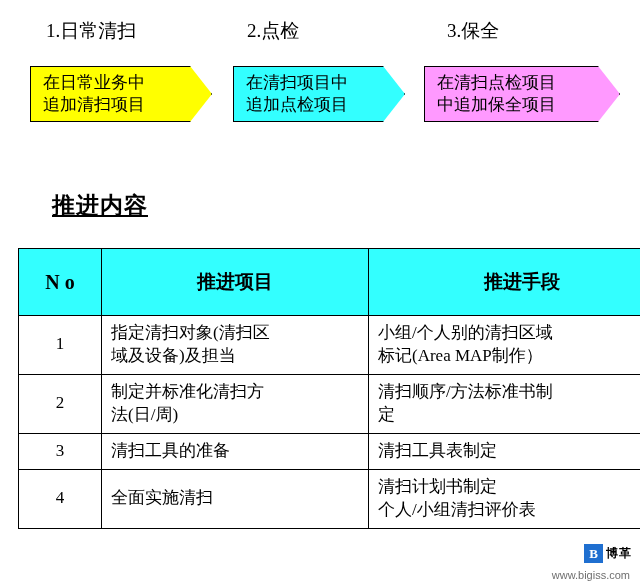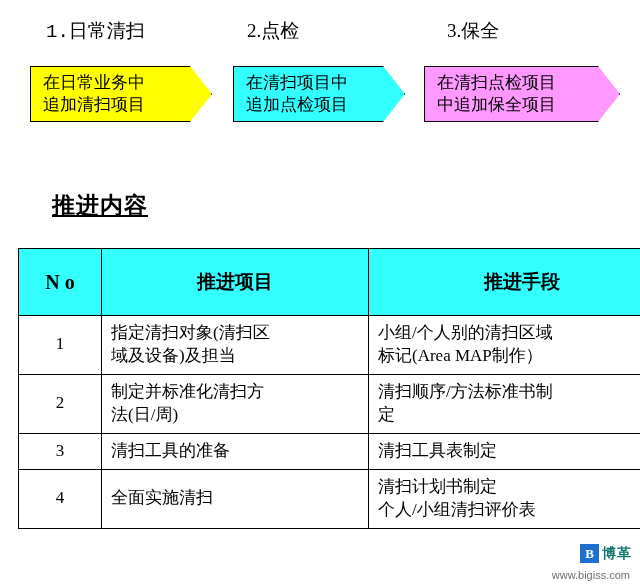--- a/index.html
+++ b/index.html
@@ -24,21 +24,21 @@
     width: 640px;
     height: 40px;
   }
   .step-title {
     position: absolute;
     font-size: 19px;
     font-family: "Liberation Serif", serif;
     white-space: nowrap;
     letter-spacing: 0px;
   }
-  .step-title.s1 { left: 46px;  top: 10px; font-family: Liberation Mono, monospace; }
+  .step-title.s1 { left: 46px;  top: 10px; }
   .step-title.s2 { left: 247px; top: 10px; }
   .step-title.s3 { left: 447px; top: 10px; }
 
   
   .arrows-row {
     position: absolute;
     left: 0;
     top: 58px;
     width: 640px;
     height: 100px;
@@ -149,23 +149,23 @@
     background: #1f6fd0;
     color: #ffffff;
     font-size: 13px;
     font-weight: bold;
     display: flex;
     align-items: center;
     justify-content: center;
     font-family: "Liberation Serif", serif;
   }
   .logo .mark-text {
-    font-size: 14px;
-    font-weight: bold;
-    color: #0f766e;
+    font-size: 12px;
+    font-weight: bold;
+    color: #000000;
     font-family: "Liberation Serif", serif;
     letter-spacing: 1px;
   }
   .logo-url {
     position: absolute;
     right: 10px;
     bottom: 4px;
     font-size: 11px;
     color: #6f6f6f;
     font-family: "Liberation Sans", sans-serif;

